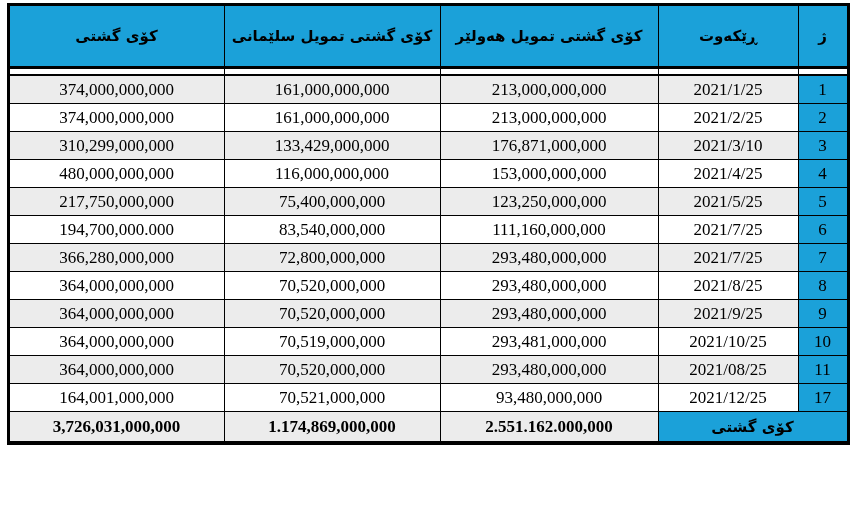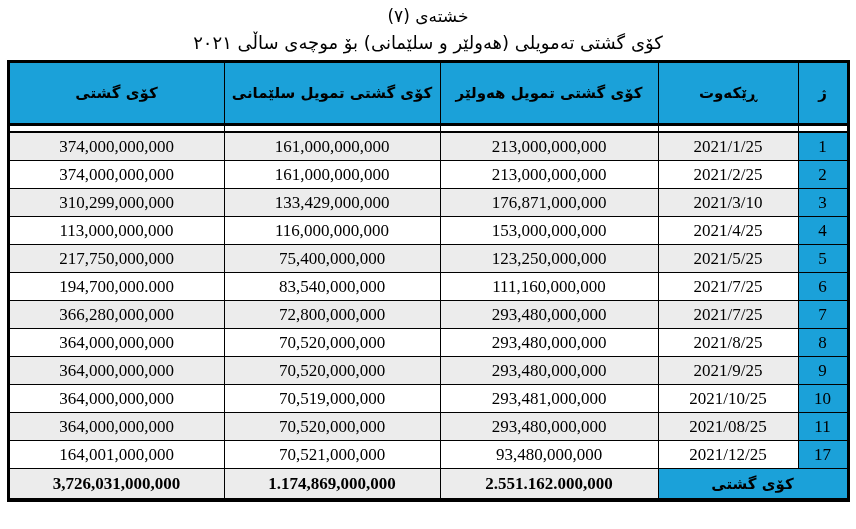--- a/index.html
+++ b/index.html
@@ -73,24 +73,20 @@
     background:var(--header-bg);
     font-family:"DejaVu Sans", sans-serif;
     font-size:15px;
     direction:rtl;
   }
 </style>
 </head>
 <body>
 
 <div>
-  <div class="caption">
-    <div class="caption-line1">خشتەی (٧)</div>
-    <div class="caption-line2">کۆی گشتی  تەمویلی (هەولێر و سلێمانی) بۆ موچەی ساڵی ٢٠٢١</div>
-  </div>
 
   <table class="funding">
     <colgroup>
       <col class="c-no">
         <col class="c-date">
         <col class="c-hewler">
         <col class="c-slemani">
         <col class="c-total">
     </colgroup>
     <thead>
@@ -129,21 +125,21 @@
           <td>2021/3/10</td>
           <td>176,871,000,000</td>
           <td>133,429,000,000</td>
           <td>310,299,000,000</td>
         </tr>
         <tr>
           <td class="col-no">4</td>
           <td>2021/4/25</td>
           <td>153,000,000,000</td>
           <td>116,000,000,000</td>
-          <td>113,000,000,000</td>
+          <td>480,000,000,000</td>
         </tr>
         <tr class="stripe">
           <td class="col-no">5</td>
           <td>2021/5/25</td>
           <td>123,250,000,000</td>
           <td>75,400,000,000</td>
           <td>217,750,000,000</td>
         </tr>
         <tr>
           <td class="col-no">6</td>

